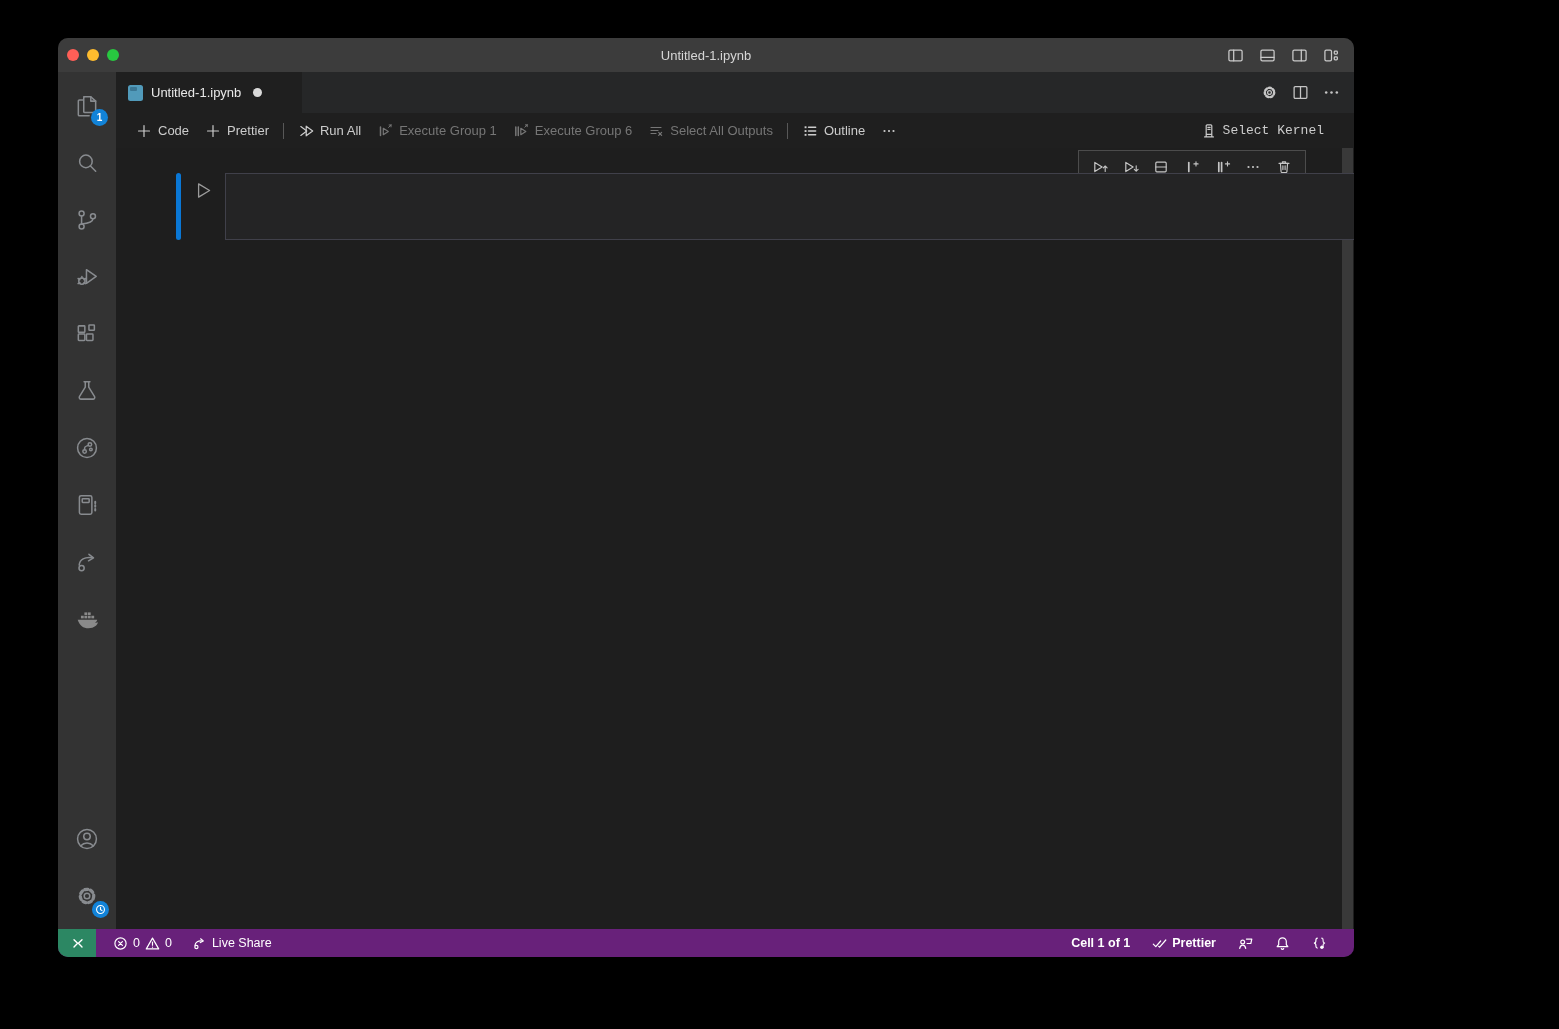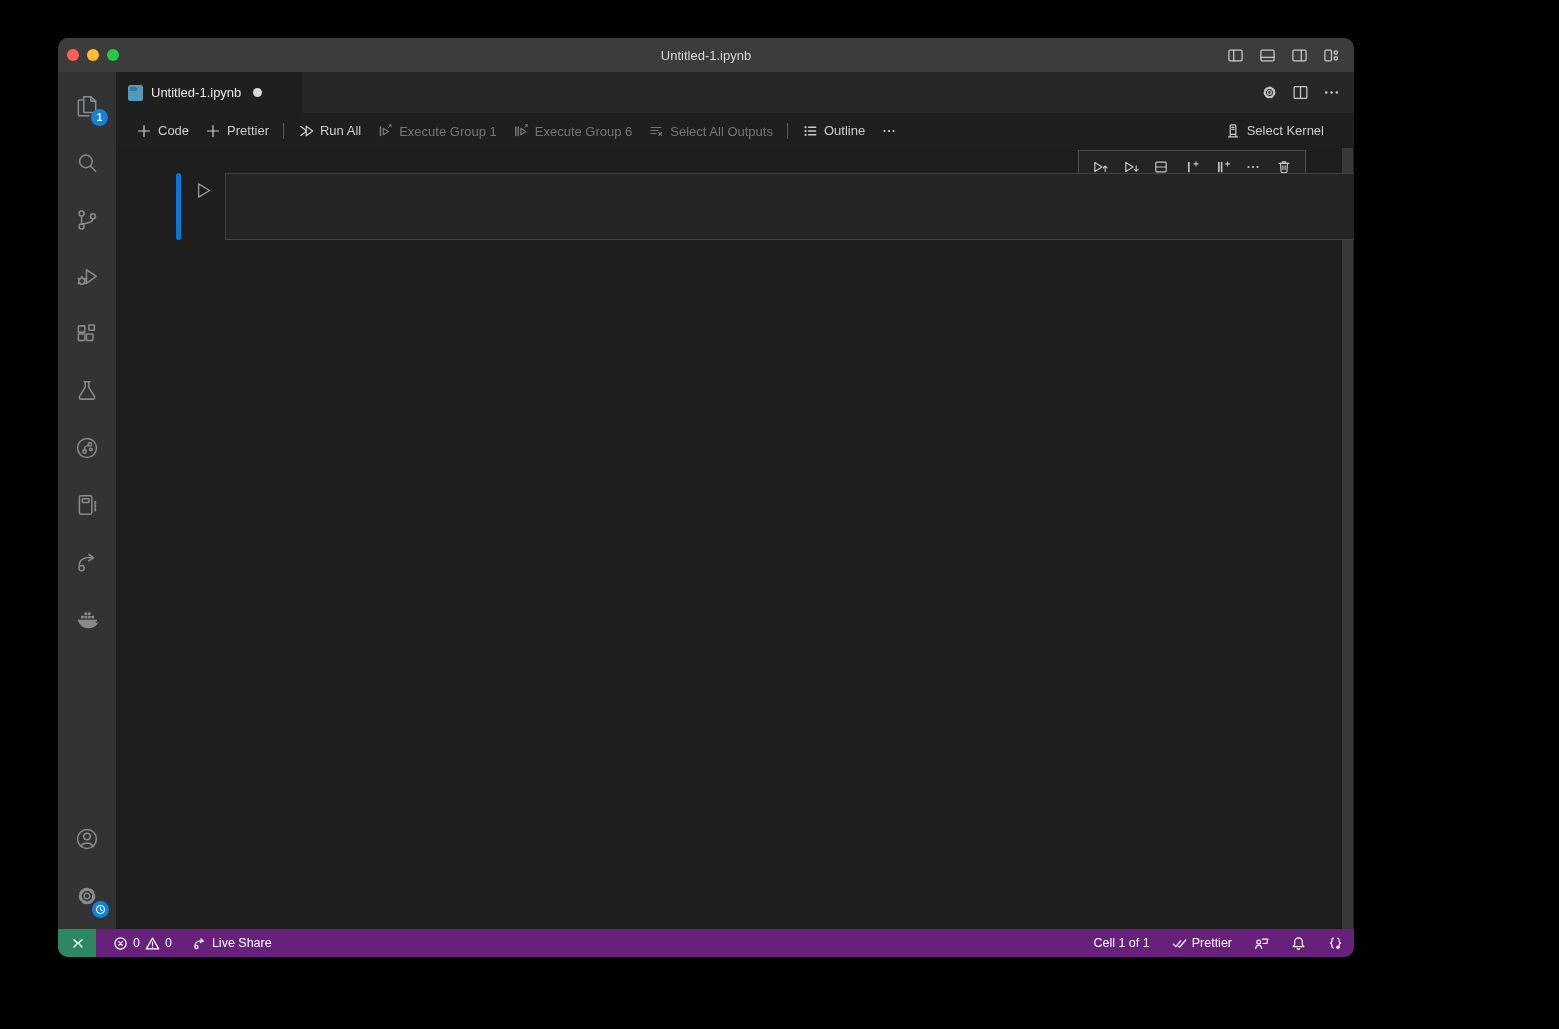--- a/index.html
+++ b/index.html
@@ -33,41 +33,41 @@
   .tab { width:186px; background:var(--tab-active-bg); display:flex; align-items:center; gap:8px; padding:0 12px; color:#e9e9e9; font-size:13px; }
   .tab-book { width:15px; height:16px; background:var(--tab-icon-blue); border-radius:2.5px; position:relative; flex:0 0 15px; }
   .tab-book:before { content:""; position:absolute; left:2px; top:2px; width:7px; height:4px; background:#3b7794; border-radius:1px; }
   .dirty-dot { width:9px; height:9px; border-radius:50%; background:#d9d9d9; margin-left:4px; }
   .tab-actions { margin-left:auto; display:flex; align-items:center; gap:14px; padding-right:14px; color:#c5c5c5; }
   .tab-actions svg { width:17px; height:17px; }
   
   .nbtoolbar { height:35px; flex:0 0 35px; background:var(--tab-active-bg); display:flex; align-items:center; padding:0 12px; font-size:13px; color:#cccccc; }
   .nb-btn { display:flex; align-items:center; gap:6px; padding:3px 8px; border-radius:4px; white-space:nowrap; }
   .nb-btn svg { width:16px; height:16px; }
-  .nb-btn.disabled { color:#767676;align-items:flex-end; }
+  .nb-btn.disabled { color:#767676; }
   .nb-sep { width:1px; height:16px; background:#585858; margin:0 6px; }
-  .nb-right { margin-left:auto; display:flex; align-items:center; gap:6px; padding-right:10px; }
+  .nb-right { margin-left:auto; display:flex; align-items:center; gap:6px; padding-right:10px;font-family:Liberation Mono, monospace; }
   
   .nbbody { flex:1; position:relative; background:var(--editor-bg); min-height:0; }
   .vscrollbar { position:absolute; top:0; right:1px; width:11px; height:100%; background:rgba(110,110,110,.35); }
   .cell-toolbar { position:absolute; top:2px; right:48px; height:33px; width:228px; background:#242424; border:1px solid #4c4c4c; display:flex; align-items:center; justify-content:space-around; color:#c5c5c5; padding:0 6px; }
   .cell-toolbar svg { width:16px; height:16px; }
   .cell-focusbar { position:absolute; left:60px; top:25px; width:5px; height:67px; border-radius:3px; background:var(--accent); }
   .cell-run { position:absolute; left:78px; top:33px; width:19px; height:19px; color:#9b9b9b; }
   .cell-run svg { width:19px; height:19px; stroke-width:1.3; }
   .cell-box { position:absolute; left:109px; top:25px; width:1317px; height:67px; background:#242425; border:1px solid var(--cell-border); }
   .cell-lang { position:absolute; right:9px; bottom:4px; font-size:13px; color:#c4c4c4; }
   
   .statusbar { height:28px; flex:0 0 28px; background:var(--status-bg); display:flex; align-items:stretch; color:#fff; font-size:12.5px; }
   .sb-remote { width:38px; background:var(--remote-bg); display:flex; align-items:center; justify-content:center; }
   .sb-remote svg { width:15px; height:15px; stroke-width:1.4; }
   .sb-item { display:flex; align-items:center; gap:5px; padding:0 7px; white-space:nowrap; }
   .sb-item svg { width:15px; height:15px; }
   .sb-left { display:flex; align-items:stretch; gap:6px; padding-left:10px; }
-  .sb-right { margin-left:auto; display:flex; align-items:stretch; gap:8px; padding-right:4px; }
+  .sb-right { margin-left:auto; display:flex; align-items:stretch; gap:8px; padding-right:20px;font-weight:bold; }
 </style>
 </head>
 <body>
 
 <div class="window">
 
   <div class="titlebar">
     <div class="traffic">
       <span class="t-red"></span>
       <span class="t-yellow"></span>

